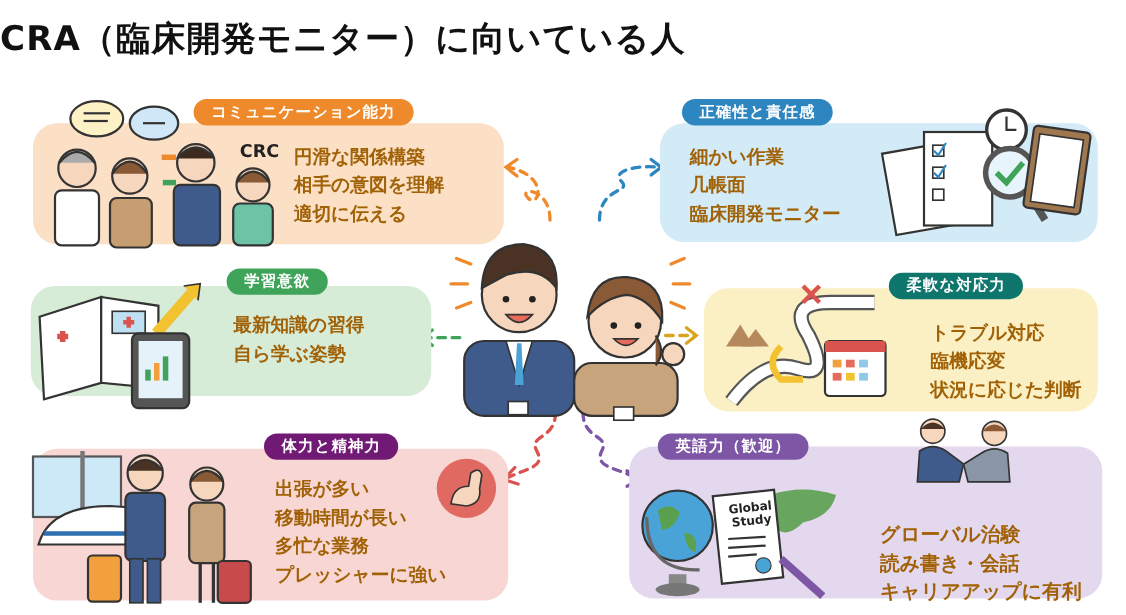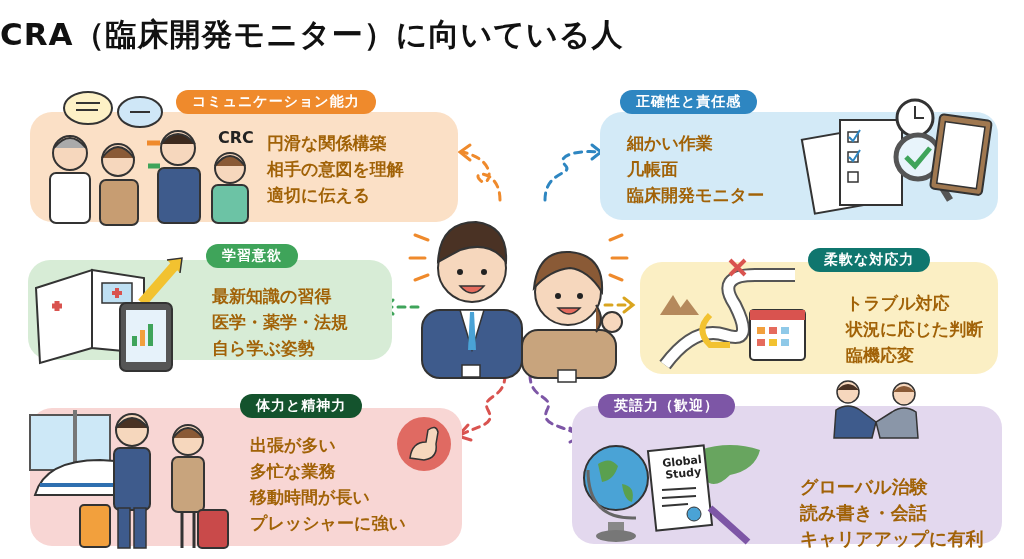--- a/index.html
+++ b/index.html
@@ -109,21 +109,20 @@
   <path d="M110 55 L145 15" stroke="#f2c230" stroke-width="10"></path>
     <path d="M135 12 L150 10 L148 25" fill="#f2c230" stroke="#333" stroke-width="1.5"></path>
   <rect x="88" y="55" width="52" height="68" rx="6" fill="#555" stroke="#333" stroke-width="2"></rect>
   <rect x="94" y="62" width="40" height="52" fill="#e6f2fa"></rect>
   <rect x="100" y="88" width="5" height="10" fill="#3fa45a"></rect>
     <rect x="108" y="82" width="5" height="16" fill="#f2a03d"></rect>
     <rect x="116" y="76" width="5" height="22" fill="#3fa45a"></rect>
 </svg>
 <div class="lines" style="left:212px;top:283px;">
   <div>最新知識の習得</div>
-  <div>医学・薬学・法規</div>
   <div>自ら学ぶ姿勢</div>
 </div>
 
 <svg style="left:420px;top:200px;" width="200" height="178" viewBox="0 0 200 178">
   <rect x="2" y="110" width="100" height="68" rx="18" fill="#3e5b8c" stroke="#333" stroke-width="2"></rect>
   <path d="M40 110 L52 150 L64 110 Z" fill="#fff" stroke="#333" stroke-width="1.5"></path>
   <path d="M50 112 L54 112 L56 150 L48 150 Z" fill="#4aa3d6"></path>
   <rect x="42" y="165" width="18" height="12" fill="#fff" stroke="#333" stroke-width="1.5"></rect>
   <circle cx="52" cy="68" r="34" fill="#f6d7bd" stroke="#333" stroke-width="2"></circle>
   <path d="M18 62 Q20 22 56 22 Q88 26 86 62 Q70 40 40 50 Z" fill="#4a3224" stroke="#333" stroke-width="2"></path>
@@ -154,48 +153,48 @@
   <rect x="95" y="55" width="55" height="10" fill="#d9534f"></rect>
   <rect x="102" y="72" width="8" height="7" fill="#f2a03d"></rect>
     <rect x="114" y="72" width="8" height="7" fill="#e56b5d"></rect>
     <rect x="126" y="72" width="8" height="7" fill="#8fc9e8"></rect>
   <rect x="102" y="84" width="8" height="7" fill="#e56b5d"></rect>
     <rect x="114" y="84" width="8" height="7" fill="#f2c230"></rect>
     <rect x="126" y="84" width="8" height="7" fill="#8fc9e8"></rect>
 </svg>
 <div class="lines" style="left:822px;top:290px;margin-left:24px;">
   <div>トラブル対応</div>
+  <div>臨機応変</div>
   <div>状況に応じた判断</div>
-  <div>臨機応変</div>
 </div>
 
 <div class="card" style="left:30px;top:408px;width:432px;height:138px;background:#f8d6d4;"></div>
-<div class="pill" style="left:240px;top:394px;background:#14532d;">体力と精神力</div>
+<div class="pill" style="left:240px;top:394px;background:#701a75;">体力と精神力</div>
 <svg style="left:20px;top:400px;" width="225" height="158" viewBox="0 0 225 158">
   <rect x="10" y="15" width="80" height="55" fill="#cde8f7" stroke="#555" stroke-width="2"></rect>
   <line x1="55" y1="10" x2="55" y2="70" stroke="#777" stroke-width="4"></line>
   <path d="M15 95 Q25 60 80 60 L110 62 L110 95 Z" fill="#fff" stroke="#333" stroke-width="2"></path>
   <path d="M20 85 L110 85" stroke="#2e6fb0" stroke-width="4"></path>
   <circle cx="112" cy="30" r="16" fill="#f6d7bd" stroke="#333" stroke-width="2"></circle>
   <path d="M96 28 Q112 8 128 28" fill="#4a3224" stroke="#333" stroke-width="2"></path>
   <rect x="94" y="48" width="36" height="62" rx="6" fill="#3e5b8c" stroke="#333" stroke-width="2"></rect>
   <rect x="98" y="108" width="12" height="40" fill="#3e5b8c" stroke="#333" stroke-width="1.5"></rect>
     <rect x="114" y="108" width="12" height="40" fill="#3e5b8c" stroke="#333" stroke-width="1.5"></rect>
   <rect x="60" y="105" width="30" height="42" rx="4" fill="#f2a03d" stroke="#333" stroke-width="2"></rect>
   <circle cx="168" cy="40" r="15" fill="#f6d7bd" stroke="#333" stroke-width="2"></circle>
   <path d="M153 38 Q168 18 183 38" fill="#8a5a36" stroke="#333" stroke-width="2"></path>
   <rect x="152" y="57" width="32" height="55" rx="6" fill="#c8a47d" stroke="#333" stroke-width="2"></rect>
   <line x1="162" y1="112" x2="162" y2="148" stroke="#333" stroke-width="3"></line>
     <line x1="174" y1="112" x2="174" y2="148" stroke="#333" stroke-width="3"></line>
   <rect x="178" y="110" width="30" height="38" rx="4" fill="#c94a4a" stroke="#333" stroke-width="2"></rect>
 </svg>
 <div class="lines" style="left:250px;top:432px;">
   <div>出張が多い</div>
+  <div>移動時間が長い</div>
   <div>多忙な業務</div>
-  <div>移動時間が長い</div>
   <div>プレッシャーに強い</div>
 </div>
 <svg style="left:396px;top:416px;" width="56" height="56" viewBox="0 0 56 56">
   <circle cx="28" cy="28" r="27" fill="#e06a62"></circle>
   <path d="M14 42 Q16 26 30 26 L32 14 Q40 8 42 16 L40 28 Q42 42 28 44 Z" fill="#f6d7bd" stroke="#333" stroke-width="1.5"></path>
 </svg>
 
 <div class="card" style="left:572px;top:406px;width:430px;height:138px;background:#e3d8ee;"></div>
 <div class="pill" style="left:598px;top:394px;background:#7d56a6;">英語力（歓迎）</div>
 <svg style="left:826px;top:378px;" width="100" height="60" viewBox="0 0 100 60">

